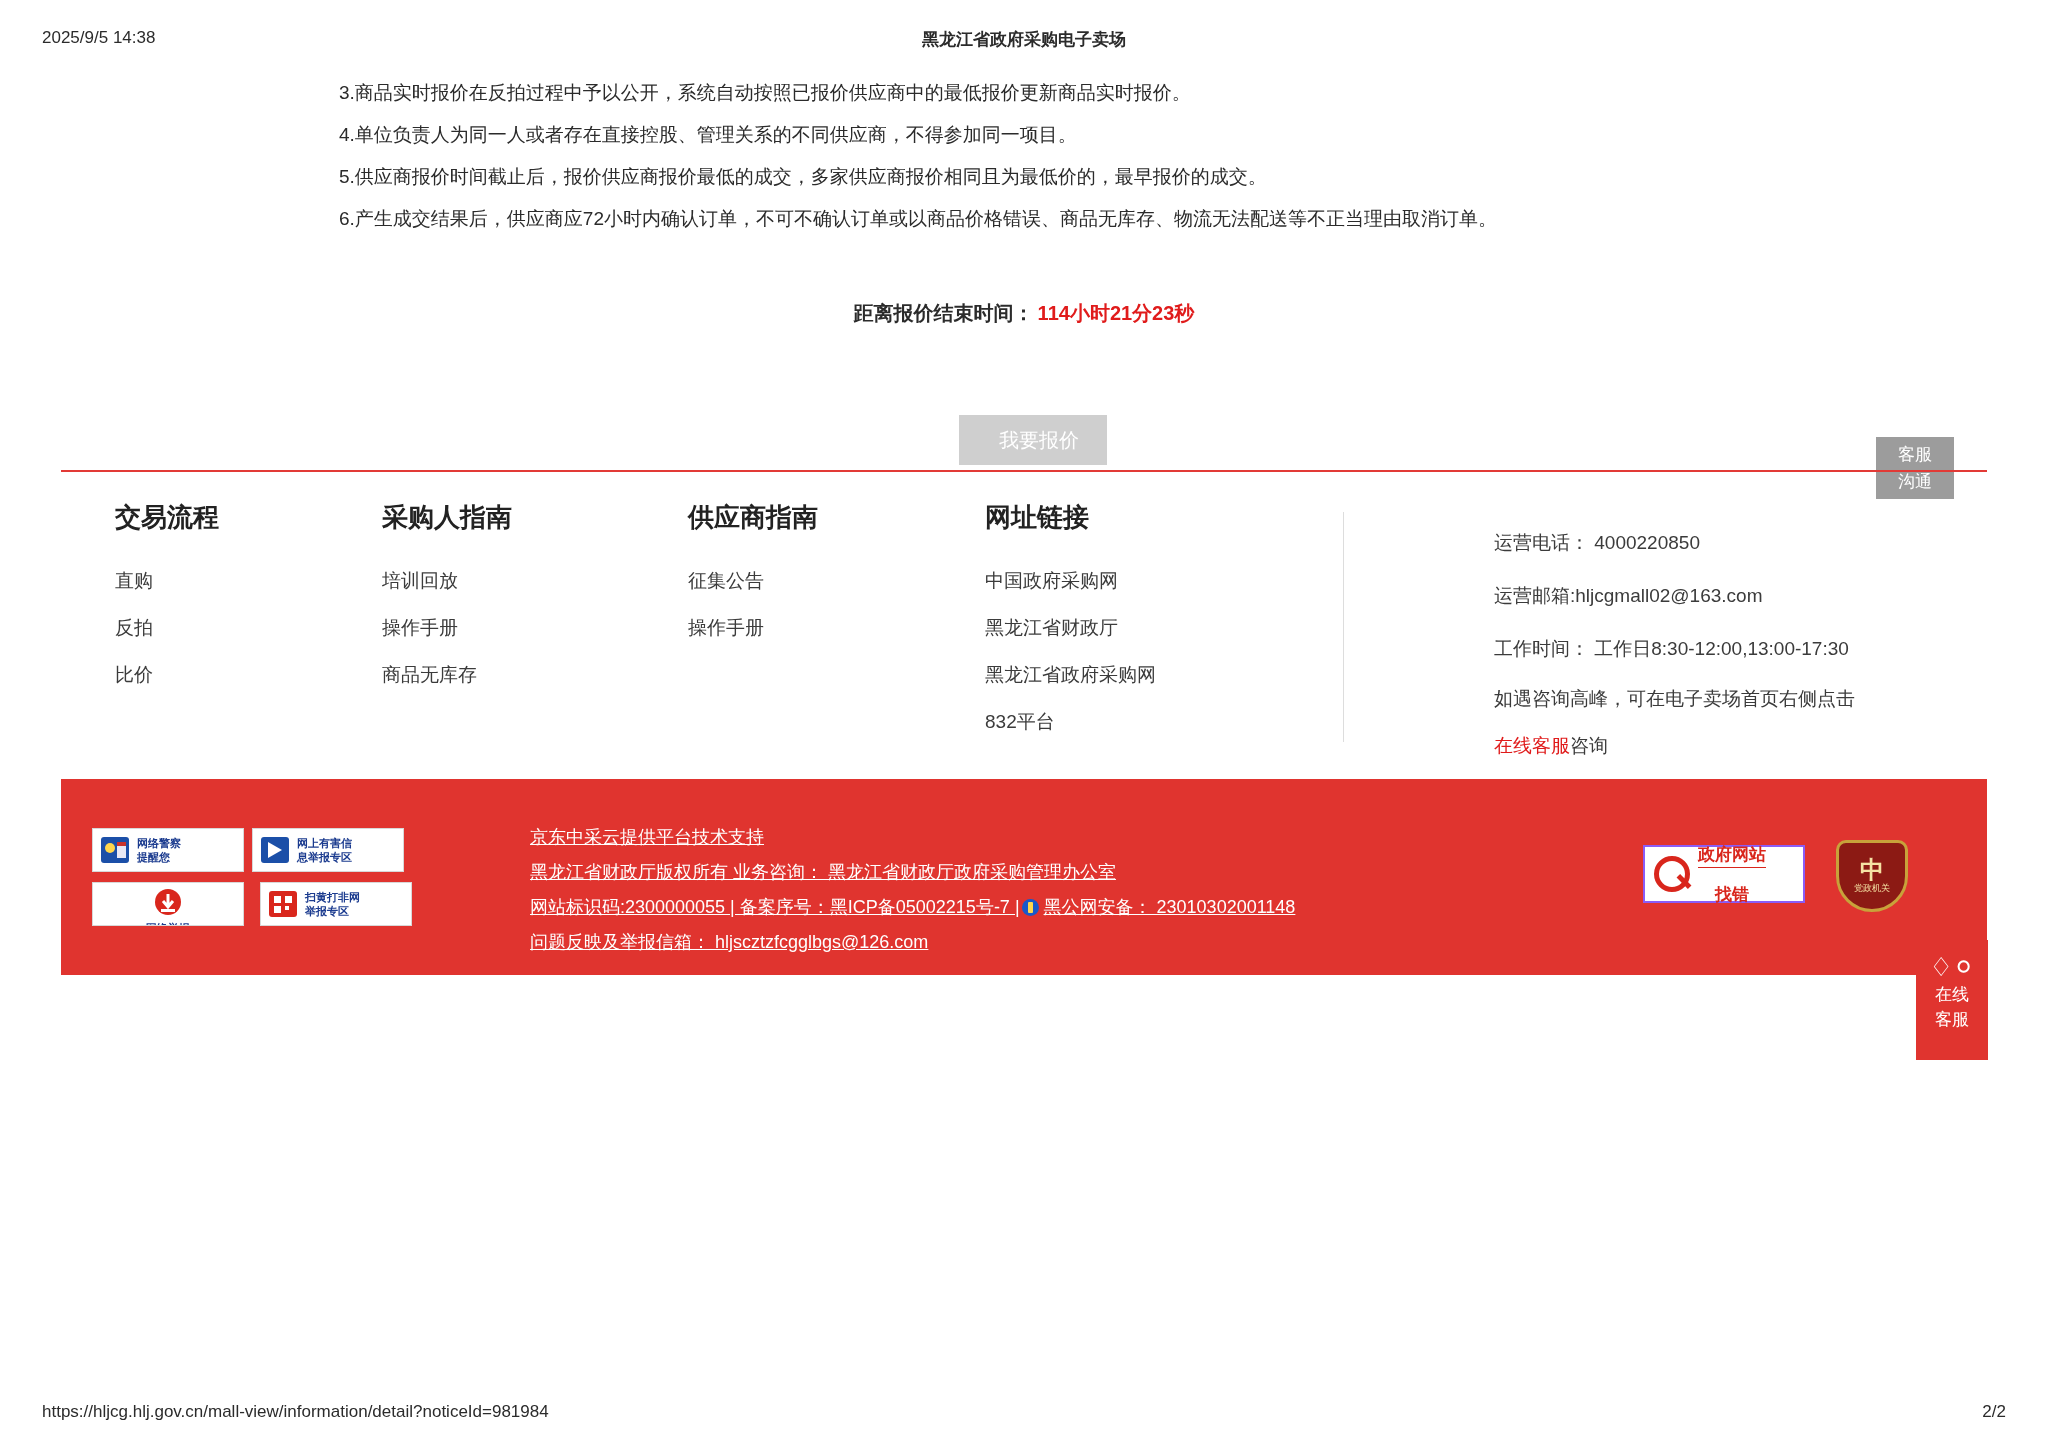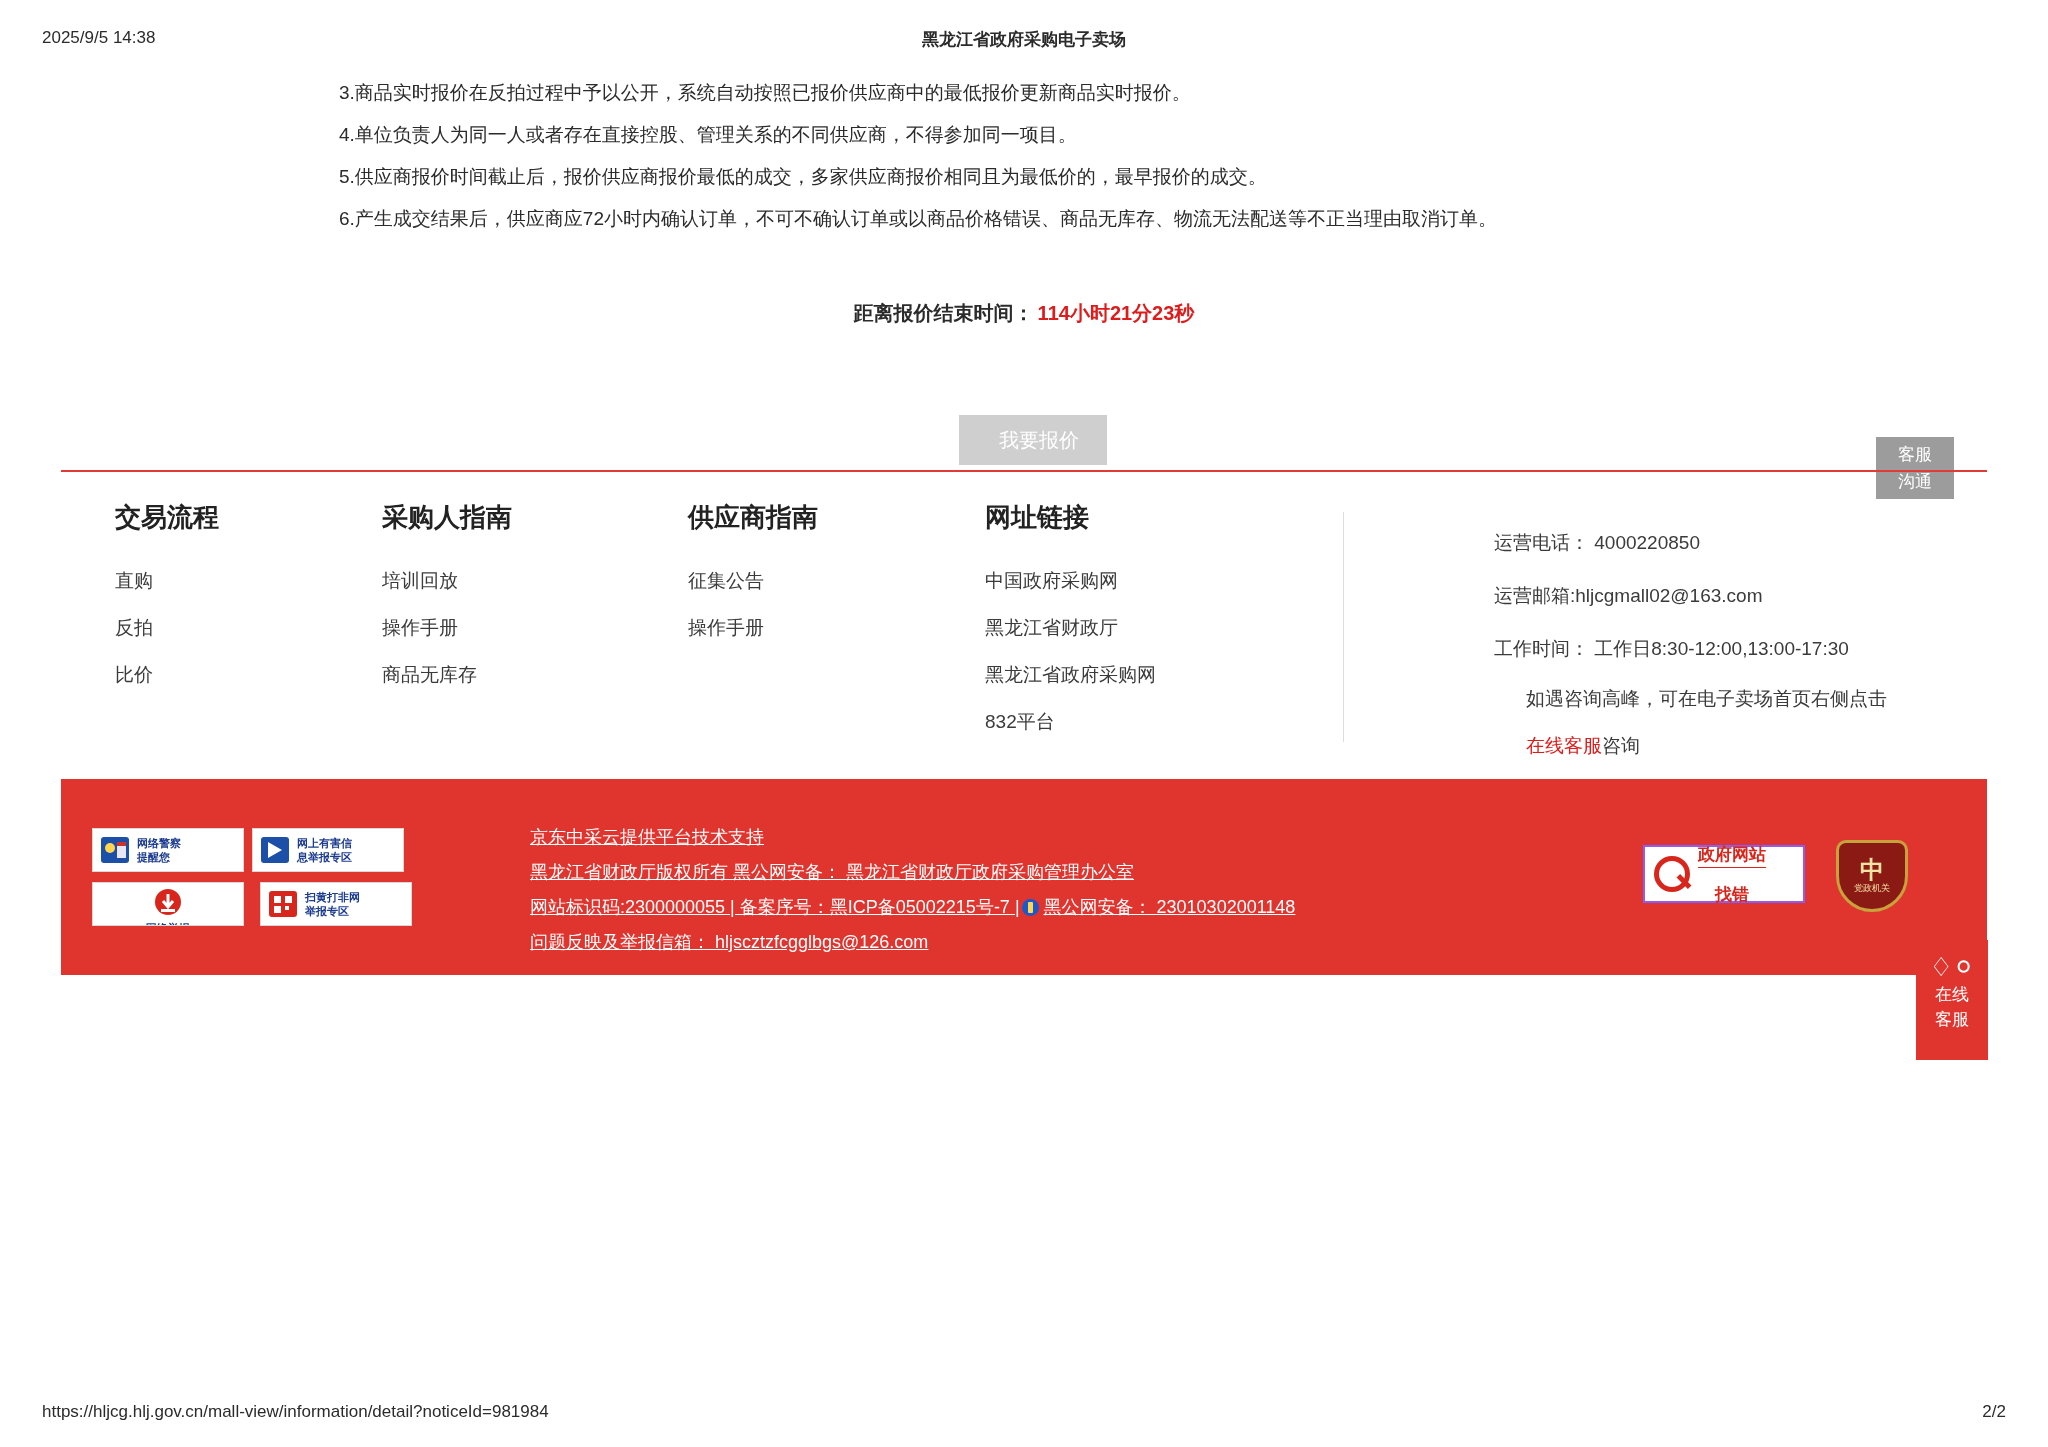--- a/index.html
+++ b/index.html
@@ -166,21 +166,20 @@
     width: 520px;
   }
   .contact .line {
     font-size: 19px;
     color: #3b3b3b;
     line-height: 53px;
     white-space: nowrap;
   }
   .contact .line.tight {
     line-height: 47px;
-    margin-left: 32px;
   }
   .contact .cs-link {
     color: #e01b1b;
     text-decoration: none;
   }
 
   
   .footer-band {
     position: absolute;
     top: 779px;
@@ -508,21 +507,21 @@
         <rect x="19" y="19" width="4" height="4" fill="#ffffff"></rect>
       </svg>
     </span>
     <span class="bg-text">扫黄打非网
 举报专区</span>
   </div>
 </div>
 
 <div class="footer-text">
   <div class="ft-line">京东中采云提供平台技术支持</div>
-  <div class="ft-line">黑龙江省财政厅版权所有 黑公网安备： 黑龙江省财政厅政府采购管理办公室</div>
+  <div class="ft-line">黑龙江省财政厅版权所有 业务咨询： 黑龙江省财政厅政府采购管理办公室</div>
   <div class="ft-line"><span>网站标识码:2300000055  |  备案序号：黑ICP备05002215号-7  |</span><span class="police-dot"></span><span>黑公网安备： 23010302001148</span></div>
   <div class="ft-line">问题反映及举报信箱： hljscztzfcgglbgs@126.com</div>
 </div>
 
 <div class="gov-badge">
   <span class="magnifier">
     <span class="ring"></span>
       <span class="handle"></span>
   </span>
   <span class="gb-text">

